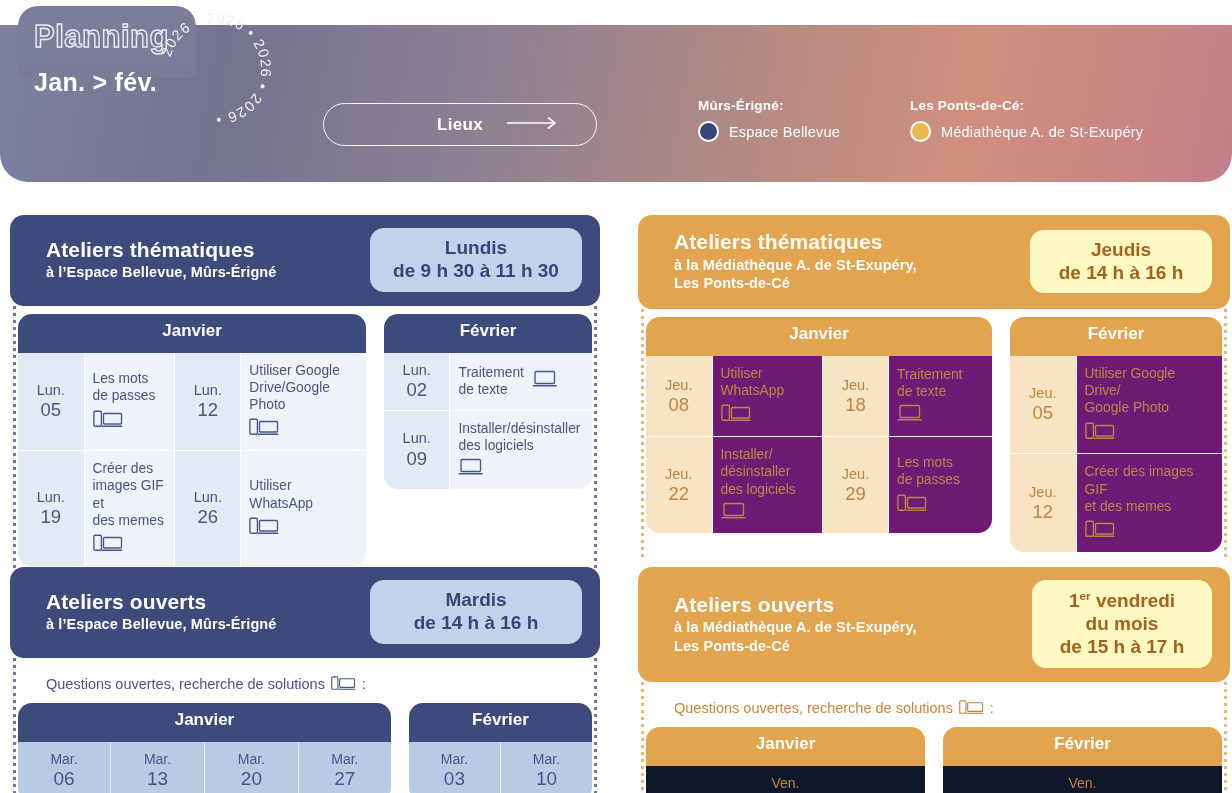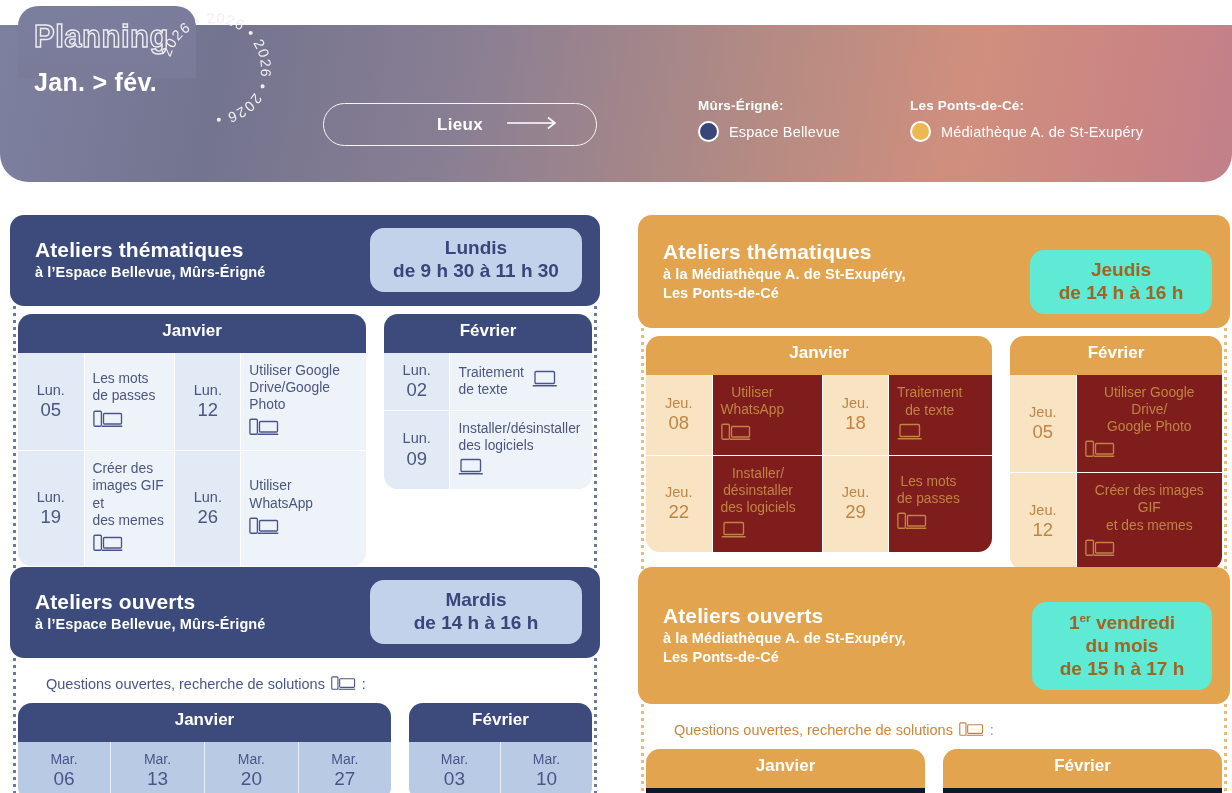--- a/index.html
+++ b/index.html
@@ -53,21 +53,21 @@
   .legend-title { font-size: 13.5px; font-weight: bold; color: #ffffff; letter-spacing: .2px; margin-bottom: 8px; }
   .legend-row { display: flex; align-items: center; gap: 10px; }
   .legend-dot { width: 21px; height: 21px; border-radius: 50%; border: 2px solid #fff; flex: none; }
   .legend-label { font-size: 14.5px; color: #ffffff; letter-spacing: .2px; }
 
   
   .board { position: relative; width: 1232px; padding: 18px 0 0 0; }
   .card { position: absolute; }
 
   .card-head {
-    border-radius: 14px; padding: 13px 18px 14px 25px;
+    border-radius: 14px; padding: 13px 18px 14px 36px;
     display: flex; align-items: center; justify-content: space-between;
     position: relative;
   }
   .card-head .titles { padding-right: 12px; }
   .card-head h2 { font-size: 21px; font-weight: bold; color: #fff; line-height: 1.12; letter-spacing: .1px; }
   .card-head .sub { font-size: 14.5px; font-weight: bold; color: #fff; line-height: 1.26; margin-top: 2px; letter-spacing: .1px; }
 
   .when-pill {
     border-radius: 14px; padding: 9px 16px; text-align: center;
     font-size: 19px; font-weight: bold; line-height: 1.2; white-space: nowrap; flex: none;
@@ -116,29 +116,29 @@
   .blue table.sched td:first-child { border-left: none; }
   .blue td.daycell { background: #e2eaf6; color: #6c7aa3; }
   .blue td.topic { background: #eef3fa; color: #49558a; }
   .blue .note-row { color: #49558a; }
   .blue .strip { background: #b9cbe4; }
   .blue .strip td { color: #49558a; border-left: 1.5px solid #e7eef7; }
   .blue .strip td:first-child { border-left: none; }
 
   
   .orange .card-head { background: #e2a44f; }
-  .orange .when-pill { background: #5eead4; color: #a4631f; margin-top: 22px; }
+  .orange .when-pill { background: #fef9c3; color: #a4631f; }
   .orange .dots-l, .orange .dots-r { color: #e2a44f; }
   .orange .month-head { background: #e2a44f; }
   .orange .month { background: #fbeccf; }
   .orange table.sched td { border-top: 1px solid #ffffff; border-left: 1px solid #ffffff; }
   .orange table.sched tr:first-child td { border-top: none; }
   .orange table.sched td:first-child { border-left: none; }
   .orange td.daycell { background: #f8e3c3; color: #c08443; }
-  .orange td.topic { background: #7f1d1d; color: #c08443; text-align: center; }
+  .orange td.topic { background: #701a75; color: #c08443; }
   .orange .note-row { color: #c9873f; }
   .orange .strip { background: #0f172a; }
   .orange .strip td { color: #c08443; }
 
   .icn { display: inline-block; vertical-align: middle; flex: none; }
 </style>
 </head>
 <body>
 
 <div class="header-wrap">

